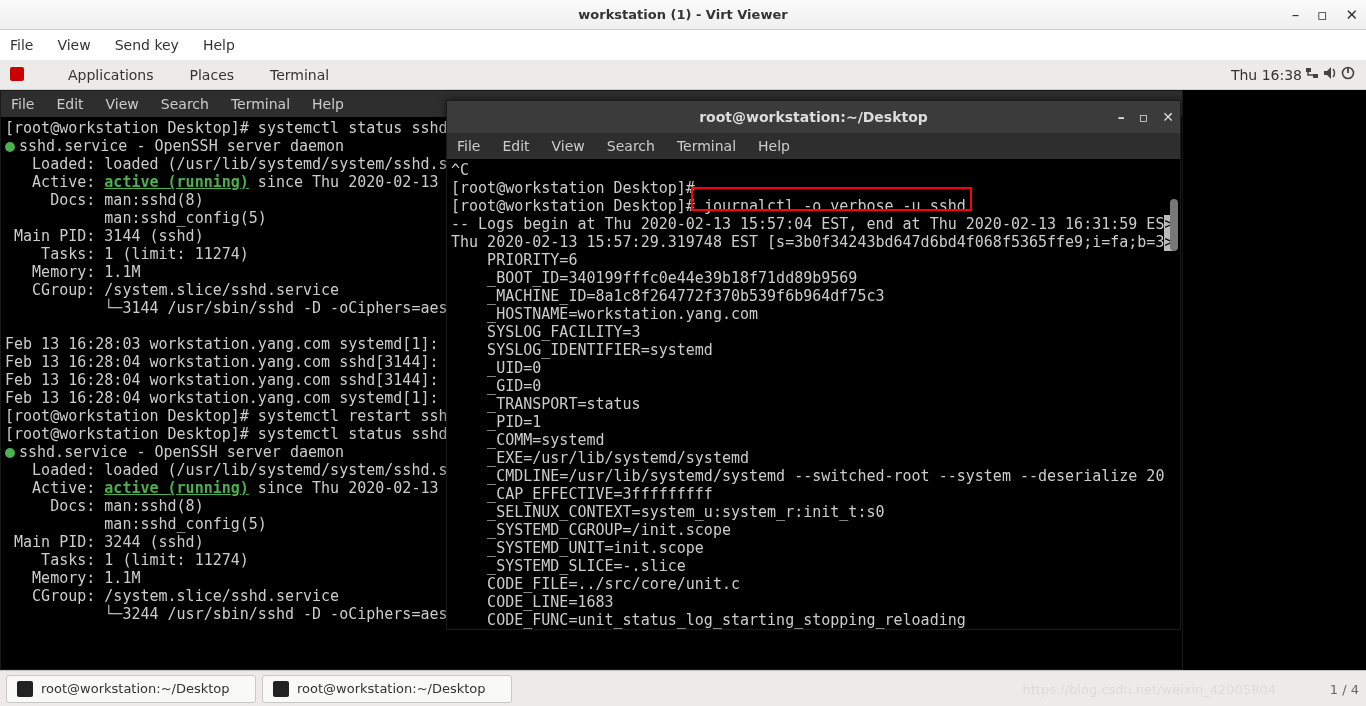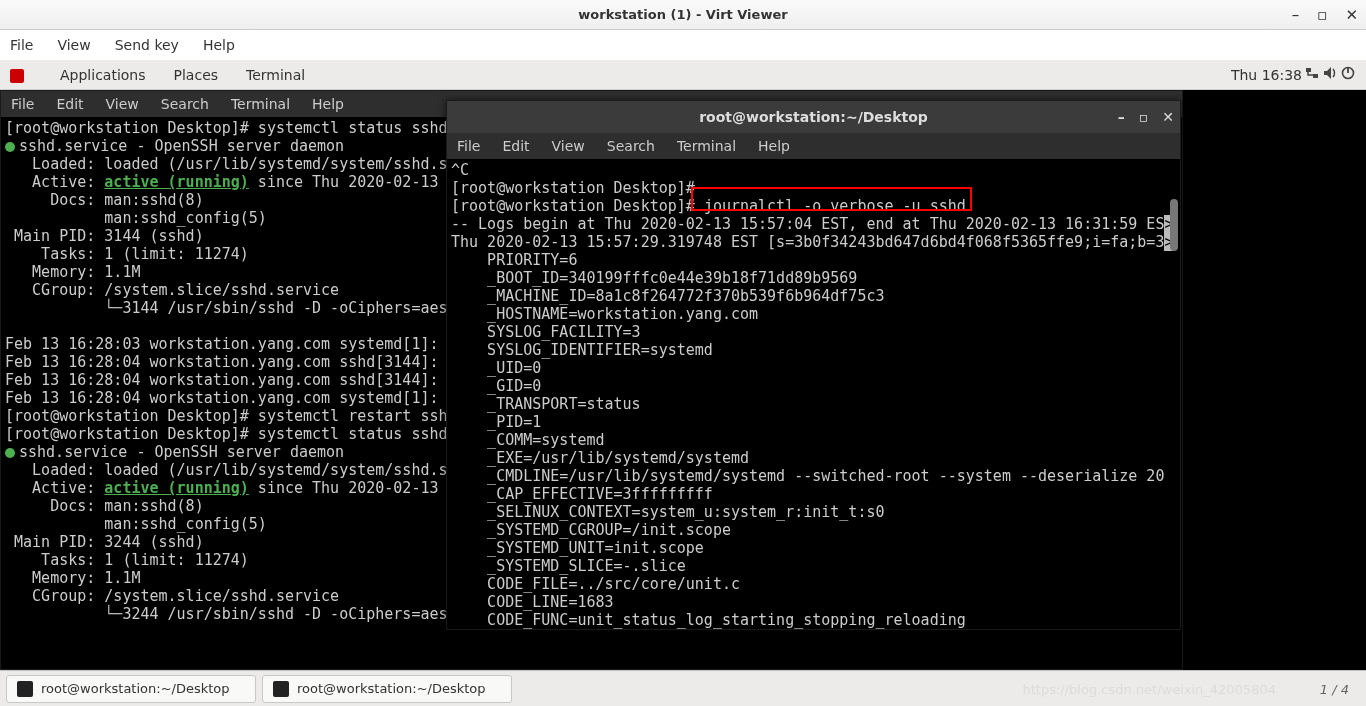--- a/index.html
+++ b/index.html
@@ -3,41 +3,41 @@
 <meta charset="utf-8">
 <style>
 * { margin: 0; padding: 0; box-sizing: border-box; }
 body { width: 1366px; height: 706px; background: #ffffff; font-family: "DejaVu Sans", "Liberation Sans", sans-serif; font-size: 13px; overflow: hidden; position: relative; }
 .outer-titlebar { height: 30px; background: linear-gradient(#fafafa,#efefef); display: flex; align-items: center; justify-content: center; position: relative; border-bottom: 1px solid #ccc; }
 .outer-title { font-weight: bold; color: #333; }
 .outer-winbtns { position: absolute; right: 8px; display: flex; gap: 18px; font-size: 15px; color: #333; }
 .outer-menubar { height: 30px; display: flex; align-items: center; gap: 24px; padding: 0 10px; background: #fff; color: #333; font-size: 14px; }
 .gnome-topbar { height: 30px; background: #ecebe9; display: flex; align-items: center; padding: 0 10px; font-size: 14px; color: #333; border-bottom: 1px solid #d0cfce; }
 .gnome-hat { width: 14px; height: 14px; background: #c00; border-radius: 2px; margin-right: 8px; }
-.gnome-left { display: flex; gap: 28px; align-items: flex-end; }
+.gnome-left { display: flex; gap: 36px; align-items: flex-start; }
 .gnome-right { margin-left: auto; display: flex; gap: 2px; align-items: center; }
 .sysicon svg { width: 16px; height: 16px; fill: #444; }
 .desktop-area { position: relative; width: 100%; height: 580px; background: #000; overflow: hidden; }
 .term-window { position: absolute; background: #2b2b2b; border: 1px solid #1a1a1a; box-shadow: 0 0 8px rgba(0,0,0,0.6); display: flex; flex-direction: column; }
 .term-back { left: 0px; top: 0px; width: 1183px; height: 580px; }
 .term-front { left: 446px; top: 10px; width: 735px; height: 530px; }
 .term-titlebar { height: 32px; background: #3b3b3b; display: flex; align-items: center; justify-content: center; position: relative; color: #ddd; font-size: 14px; font-weight: bold; }
 .term-winbtns { position: absolute; right: 6px; display: flex; gap: 14px; color: #ddd; font-size: 14px; }
 .term-menubar { height: 26px; background: #2e2e2e; display: flex; align-items: center; gap: 22px; padding: 0 10px; color: #ccc; font-size: 14px; }
 .term-body { flex: 1; background: #000; color: #ccc; font-family: "DejaVu Sans Mono", "Liberation Mono", monospace; font-size: 15px; line-height: 18px; padding: 2px 4px; white-space: pre; overflow: hidden; position: relative; }
 .dot-green { display:inline-block; width:10px; height:10px; border-radius:50%; background:#4caf50; margin-right:4px; vertical-align:middle; }
 .g { color:#4caf50; font-weight:bold;text-decoration:underline; }
 .tree { color:#bbb; }
 .carets { background:#bbb; color:#000; }
 .red-box { position:absolute; border:2px solid #ff0000; }
 .taskbar { height: 36px; background: #ecebe9; border-top: 1px solid #c0c0c0; display: flex; align-items: center; padding: 0 6px; gap: 6px; font-size: 13px; color: #333; }
 .task-btn { display: flex; align-items: center; gap: 8px; height: 28px; padding: 0 10px; background: #f9f9f8; border: 1px solid #c8c8c6; border-radius: 3px; min-width: 250px; }
 .task-icon { width: 16px; height: 16px; background: #222; border-radius: 2px; }
 .watermark { position:absolute; right:90px; bottom:9px; color:#cfcfcf; font-size:13px; opacity:.55; }
-.page-ind { position:absolute; right:17px; bottom:9px; color:#666; font-size:13px;font-style:italic; }
+.page-ind { position:absolute; right:7px; bottom:9px; color:#666; font-size:13px; }
 .scrollbar { position:absolute; right:2px; top:40px; width:8px; height:52px; background:#777; border-radius:4px; }
 </style>
 </head>
 <body>
 
 <div class="outer-titlebar">
   <span class="outer-title">workstation (1) - Virt Viewer</span>
   <div class="outer-winbtns">
     <span>–</span>
     <span>▫</span>

